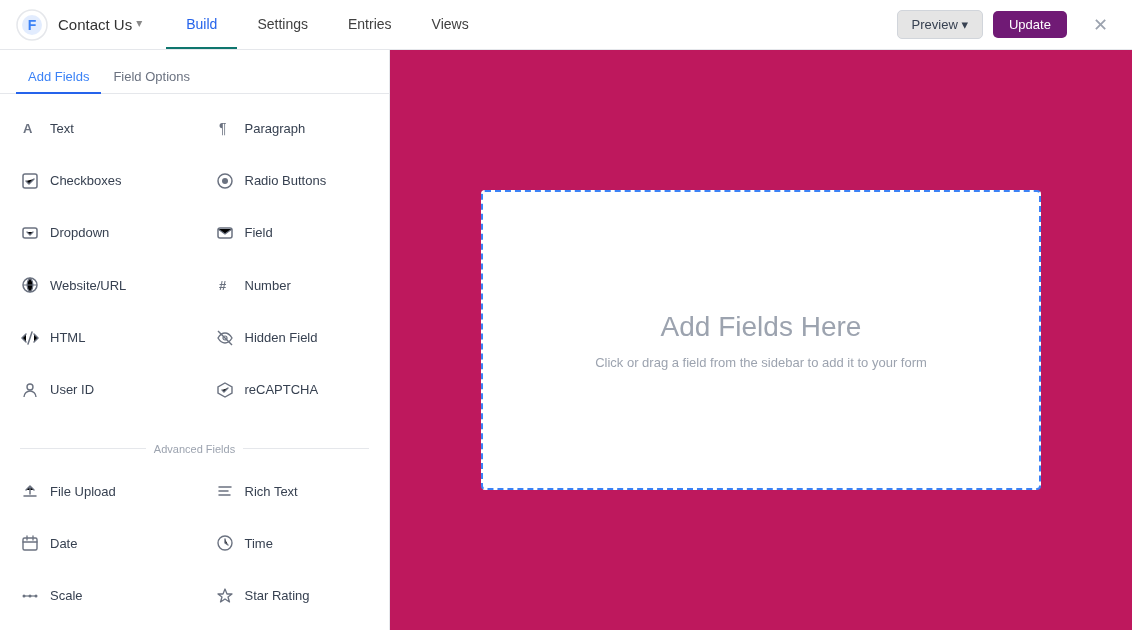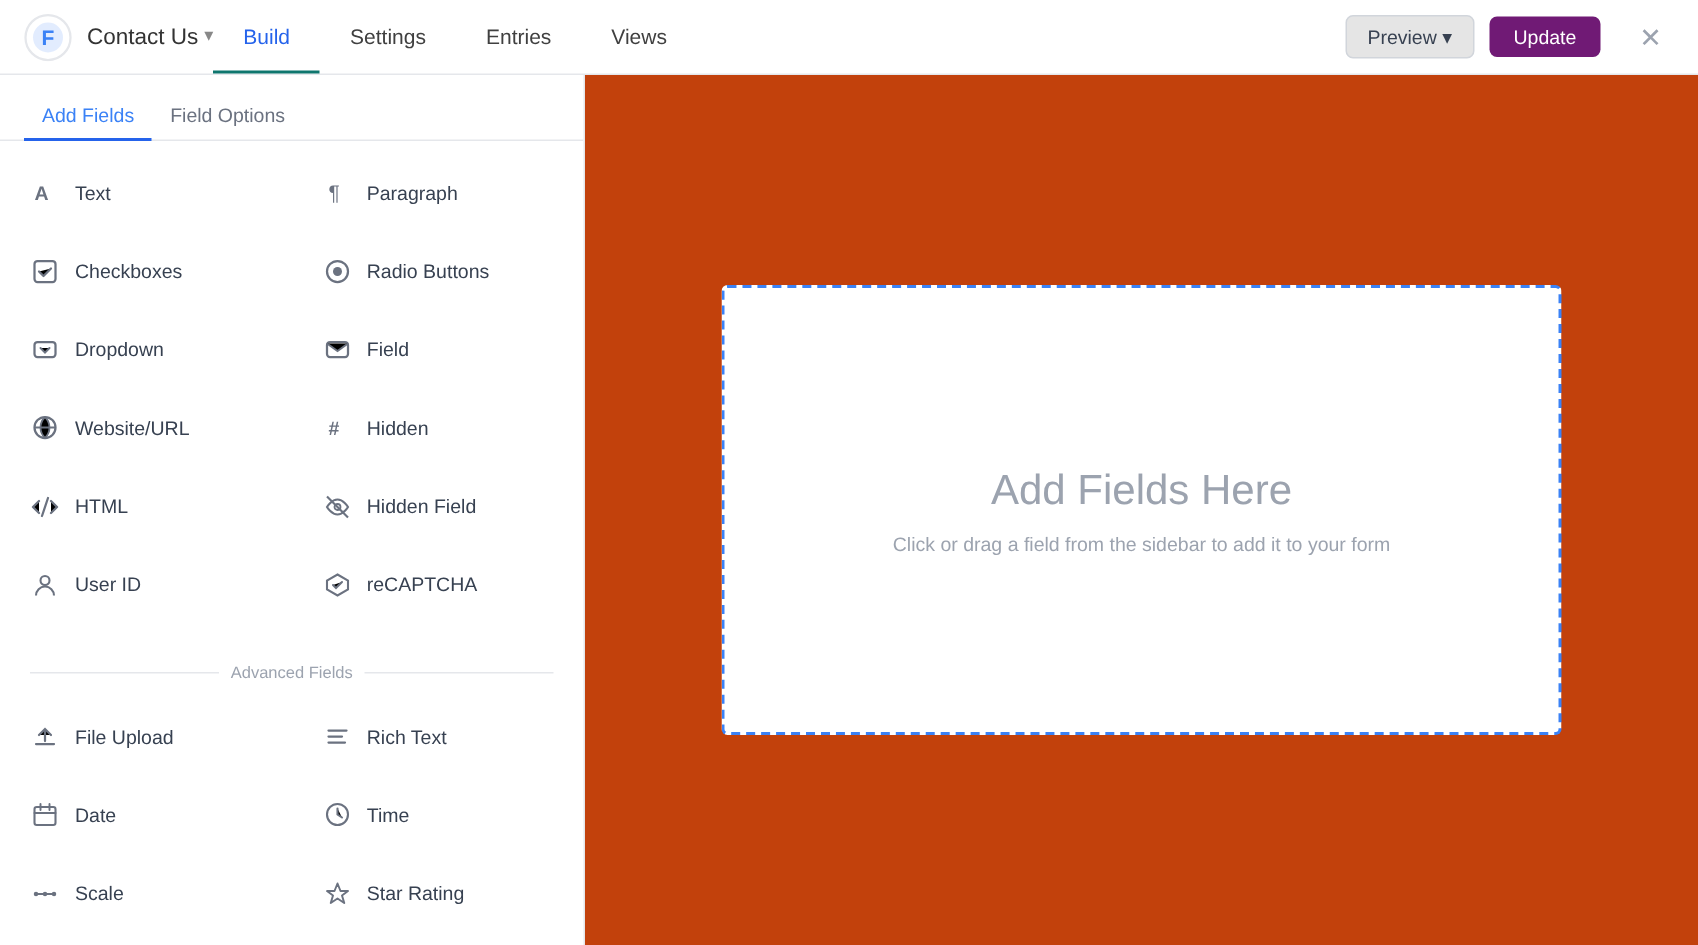--- a/index.html
+++ b/index.html
@@ -29,20 +29,21 @@
       margin-right: 10px;
       flex-shrink: 0;
     }
     .app-title {
       font-size: 15px;
       font-weight: 500;
       color: #333;
       display: flex;
       align-items: flex-start;
       gap: 4px;
+      margin-right: 24px;
     }
     .app-title .chevron {
       color: #888;
       font-size: 12px;
     }
     .nav-tabs {
       display: flex;
       align-items: center;
       gap: 0;
       flex: 1;
@@ -177,21 +178,21 @@
     .section-header::after {
       content: '';
       flex: 1;
       height: 1px;
       background: #e5e7eb;
     }
 
     
     .canvas-area {
       flex: 1;
-      background: #c2410c;
+      background: #be185d;
       display: flex;
       align-items: center;
       justify-content: center;
       padding: 40px;
     }
     .drop-zone {
       width: 560px;
       height: 300px;
       border: 2px dashed #3b82f6;
       border-radius: 4px;
@@ -315,21 +316,21 @@
             </svg>
         </span>
         <span>Website/URL</span>
       </div>
       <div class="field-item">
         <span class="field-icon">
           <svg width="18" height="18" viewBox="0 0 18 18">
               <text x="3" y="14" font-size="13" fill="#6b7280" font-weight="600">#</text>
             </svg>
         </span>
-        <span>Hidden</span>
+        <span>Number</span>
       </div>
 
       <div class="field-item">
         <span class="field-icon">
           <svg width="18" height="18" viewBox="0 0 18 18">
               <path d="M5 5l-4 4 4 4M13 5l4 4-4 4M11 3l-4 12" stroke="#6b7280" stroke-width="1.5" stroke-linecap="round"></path>
             </svg>
         </span>
         <span>HTML</span>
       </div>

